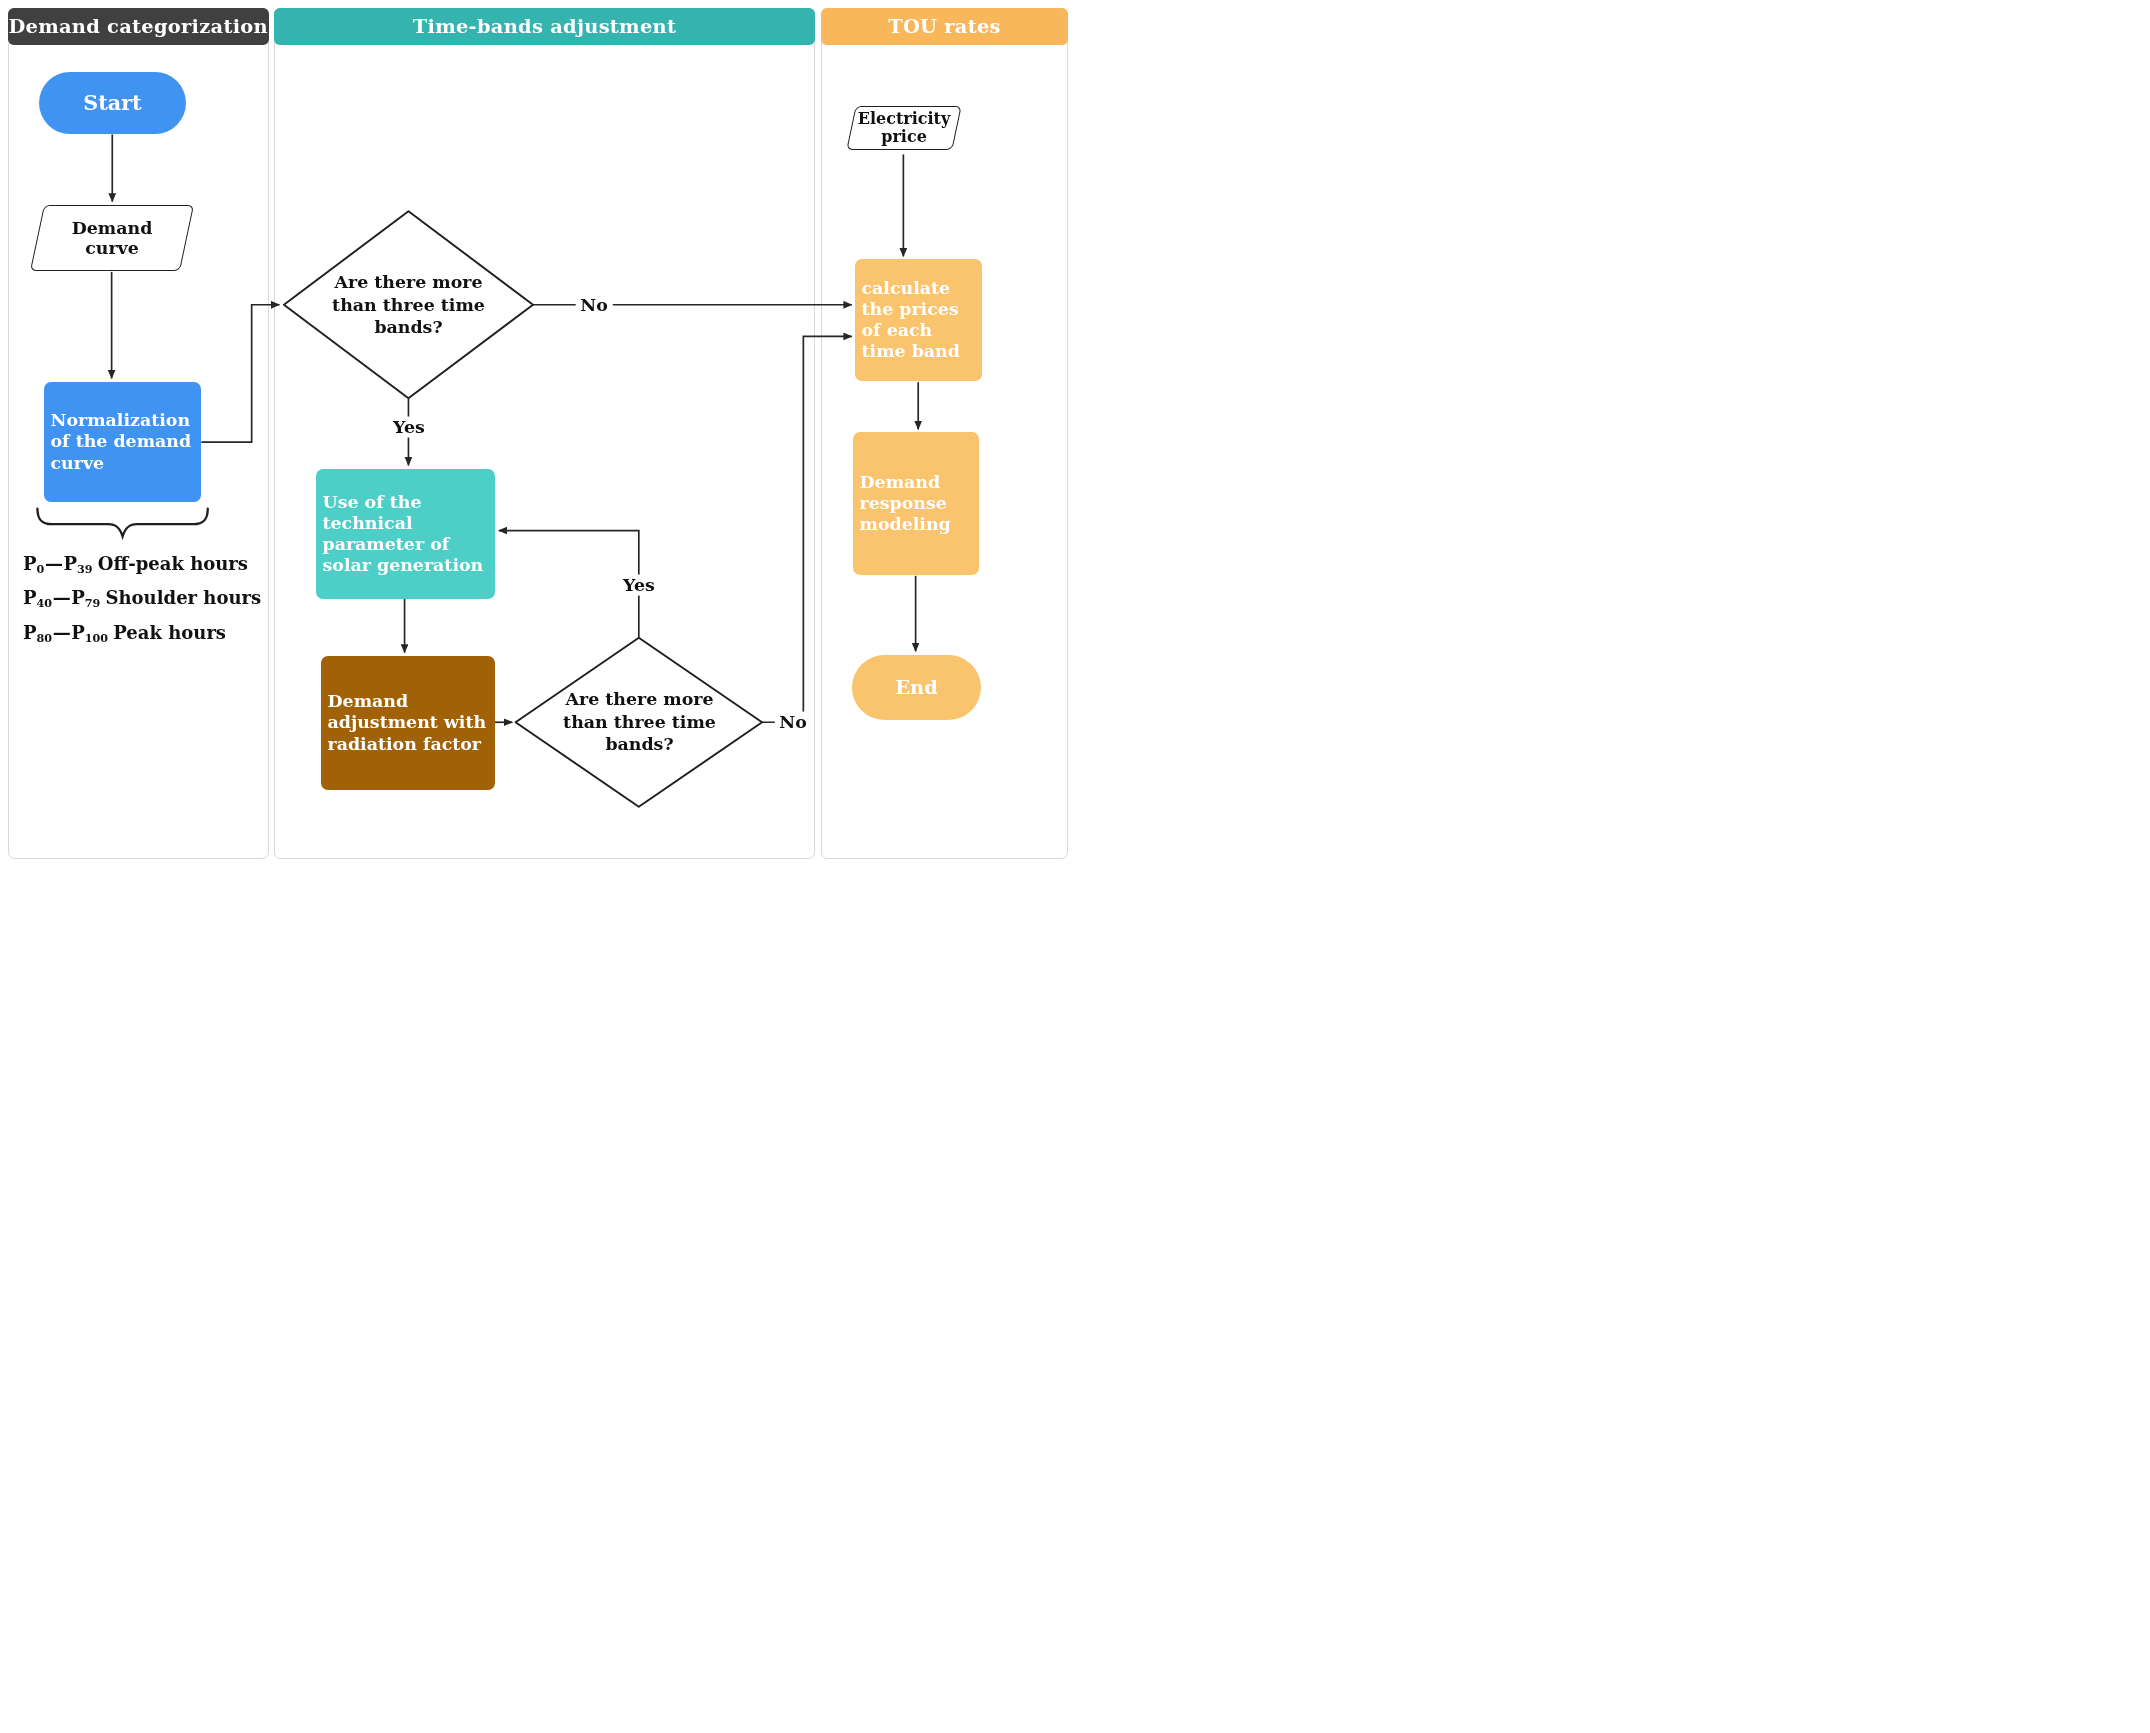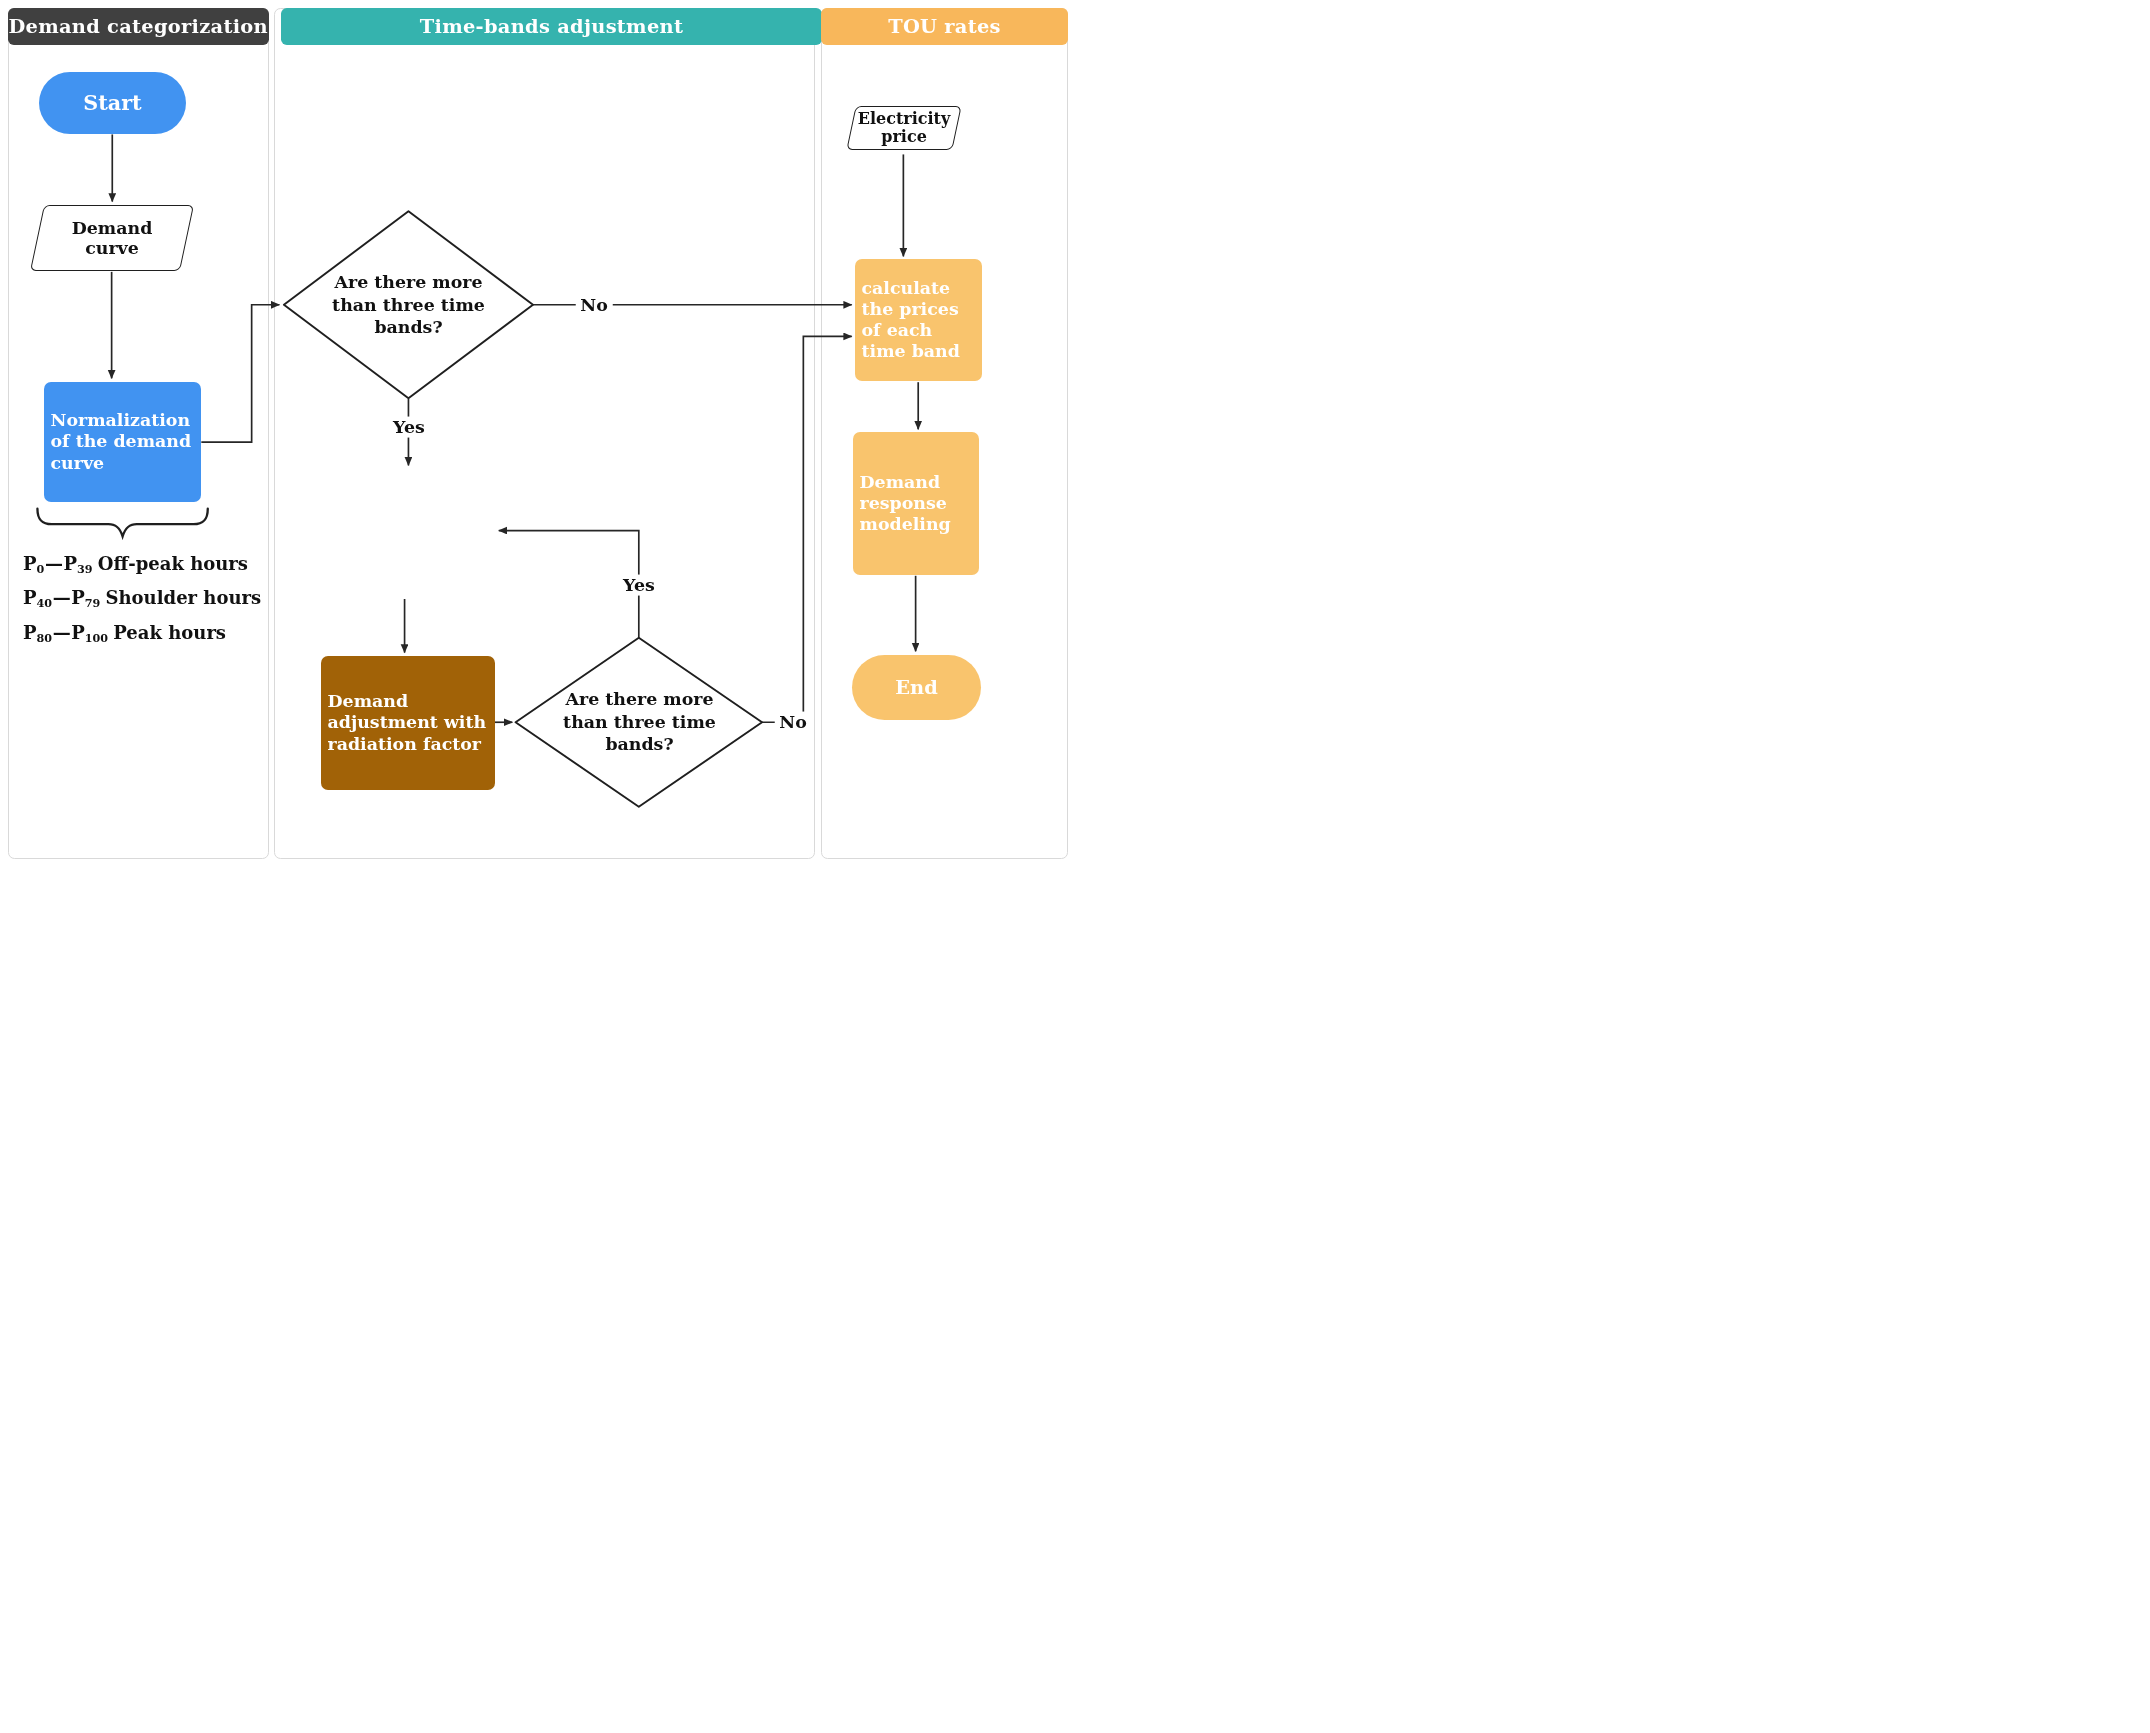--- a/index.html
+++ b/index.html
@@ -110,21 +110,21 @@
 </head>
 <body>
 
 <div class="stage">
 
   <div class="panel" style="left:7.7px;top:7.7px;width:261px;height:851px;"></div>
   <div class="panel" style="left:274px;top:7.7px;width:541px;height:851px;"></div>
   <div class="panel" style="left:821px;top:7.7px;width:247px;height:851px;"></div>
 
   <div class="panel-header" style="left:7.7px;top:7.7px;width:261px;background:#404040;">Demand categorization</div>
-  <div class="panel-header" style="left:274px;top:7.7px;width:541px;background:#35b3ae;margin-left:7px;">Time-bands adjustment</div>
+  <div class="panel-header" style="left:274px;top:7.7px;width:541px;background:#35b3ae;">Time-bands adjustment</div>
   <div class="panel-header" style="left:821px;top:7.7px;width:247px;background:#f8b75b;">TOU rates</div>
 
   <svg class="wires" width="1075" height="867" viewBox="0 0 1666 1343">
     <defs>
       <marker id="arr" markerUnits="userSpaceOnUse" markerWidth="15" markerHeight="13" refX="13" refY="6" orient="auto">
         <path d="M0,0 L14,6 L0,12 Z" fill="#262626"></path>
       </marker>
     </defs>
     <g stroke="#262626" stroke-width="2.6" fill="none">
 
@@ -176,20 +176,21 @@
     <div class="prow">
       <span>P</span><sub>40</sub><span class="dash">—</span><span>P</span><sub>79</sub><span class="plabel">Shoulder hours</span>
     </div>
     <div class="prow">
       <span>P</span><sub>80</sub><span class="dash">—</span><span>P</span><sub>100</sub><span class="plabel">Peak hours</span>
     </div>
   </div>
 
   <div class="dtext" style="left:318px;top:247px;width:181px;height:116px;">Are there more than three time bands?</div>
 
+  <div class="node proc" style="left:316px;top:469px;width:179px;height:130px;background:#4dcfc7;">Use of the technical parameter of solar generation</div>
 
   <div class="node proc" style="left:321px;top:656px;width:174px;height:134px;background:#a16207;">Demand adjustment with radiation factor</div>
 
   <div class="dtext" style="left:549px;top:667px;width:181px;height:110px;">Are there more than three time bands?</div>
 
   <span class="elabel" style="left:409px;top:427px;">Yes</span>
   <span class="elabel" style="left:594px;top:305px;">No</span>
   <span class="elabel" style="left:639px;top:585px;">Yes</span>
   <span class="elabel" style="left:793px;top:722px;">No</span>
 

